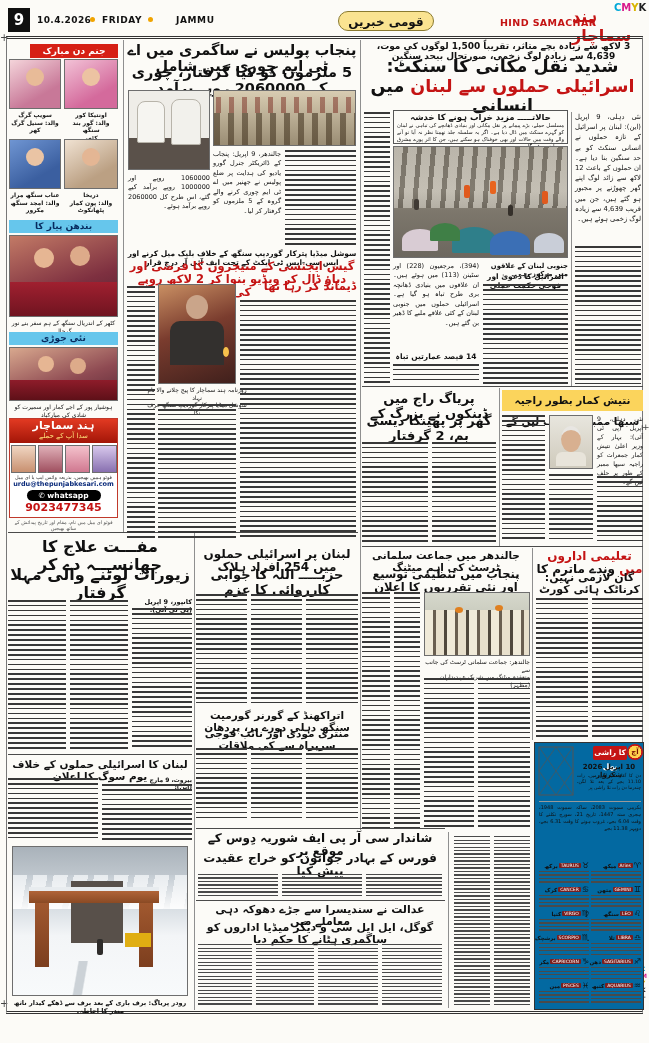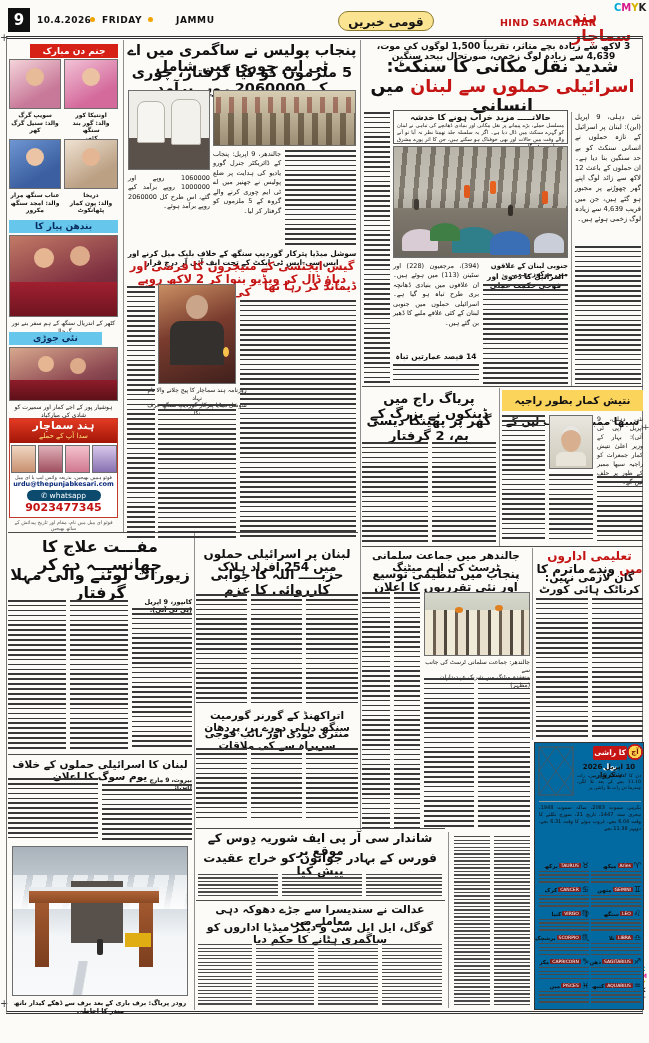--- a/index.html
+++ b/index.html
@@ -18,21 +18,21 @@
   .hr{background:#4a4a4a;height:1px}
   .ph{border:1px solid #6e6e6e;overflow:hidden}
   .cap{font-size:6px;line-height:1.25;white-space:pre-line}
   .frame{border-left:1px solid #777;border-right:1px solid #777;border-top:3px double #333;border-bottom:3px double #333}
   .banner-red{background:#d62015;color:#fff}
   .banner-blue{background:#66c6ec;color:#062a5e}
   .badge{background:#fae391;border:1px solid #8a7a30;border-radius:10px}
   .ybox{background:#fbd45c}
   .hl{line-height:1.12}
   .tag{background:#7a1f1f;color:#fff;font-size:4.5px;padding:0 2px;border-radius:1px}
-  .wapill{background:#0c4a6e;color:#fff;border-radius:6px;font-weight:400}
+  .wapill{background:#000000;color:#fff;border-radius:6px;font-weight:700}
   .dot{width:5px;height:5px;border-radius:50%;background:#f0a400;display:inline-block}
   .adbox{border:1px solid #c0392b}
   .adhead{background:linear-gradient(#e23a22,#a31608);color:#fff}
 </style>
 </head>
 <body>
 
 <div class="page">
 
   <div class="a" style="left:614px;top:2px;font-size:10px;font-weight:700">
@@ -102,21 +102,21 @@
 والد: امجد سنگھ
 مکرور</div>
 
   <div class="a banner-blue u b c" style="left:9px;top:220px;width:109px;height:13px;font-size:9px;line-height:13px">بندھن پیار کا</div>
   <div class="a ph" style="left:9px;top:235px;width:109px;height:82px;background:linear-gradient(160deg,#c27a66,#7e3040 60%,#541f2e)">
     <div style="width:20px;height:20px;border-radius:50%;background:#e6b693;position:absolute;left:24px;top:12px"></div>
     <div style="width:20px;height:20px;border-radius:50%;background:#ddab8a;position:absolute;left:60px;top:10px"></div>
     <div style="width:100%;height:34px;background:linear-gradient(#a02030,#701420);position:absolute;bottom:0"></div>
   </div>
   <div class="a u cap c" style="left:9px;top:319px;width:109px;height:12px">کٹھر کے اندریال سنگھ کے ہم سفر بنے نور گرجال</div>
-  <div class="a banner-blue u b c" style="left:9px;top:332px;width:93px;height:13px;font-size:9px;line-height:13px">نئی جوڑی</div>
+  <div class="a banner-blue u b c" style="left:9px;top:332px;width:109px;height:13px;font-size:9px;line-height:13px">نئی جوڑی</div>
   <div class="a ph" style="left:9px;top:347px;width:109px;height:54px;background:linear-gradient(160deg,#d8a88e,#8e4a52 60%,#5e2a38)">
     <div style="width:16px;height:16px;border-radius:50%;background:#e6b693;position:absolute;left:28px;top:8px"></div>
     <div style="width:16px;height:16px;border-radius:50%;background:#ddab8a;position:absolute;left:60px;top:10px"></div>
     <div style="width:100%;height:20px;background:linear-gradient(#8e1c2a,#5e1018);position:absolute;bottom:0"></div>
   </div>
   <div class="a u cap c" style="left:9px;top:403px;width:109px;height:12px">ہوشیار پور کے اجے کمار اور سمیرت کو شادی کی مبارکباد</div>
 
   <div class="a adbox" style="left:9px;top:418px;width:109px;height:100px;background:#fff">
     <div class="adhead u c" style="height:24px">
       <div class="b" style="font-size:11px;line-height:13px">ہند سماچار</div>

